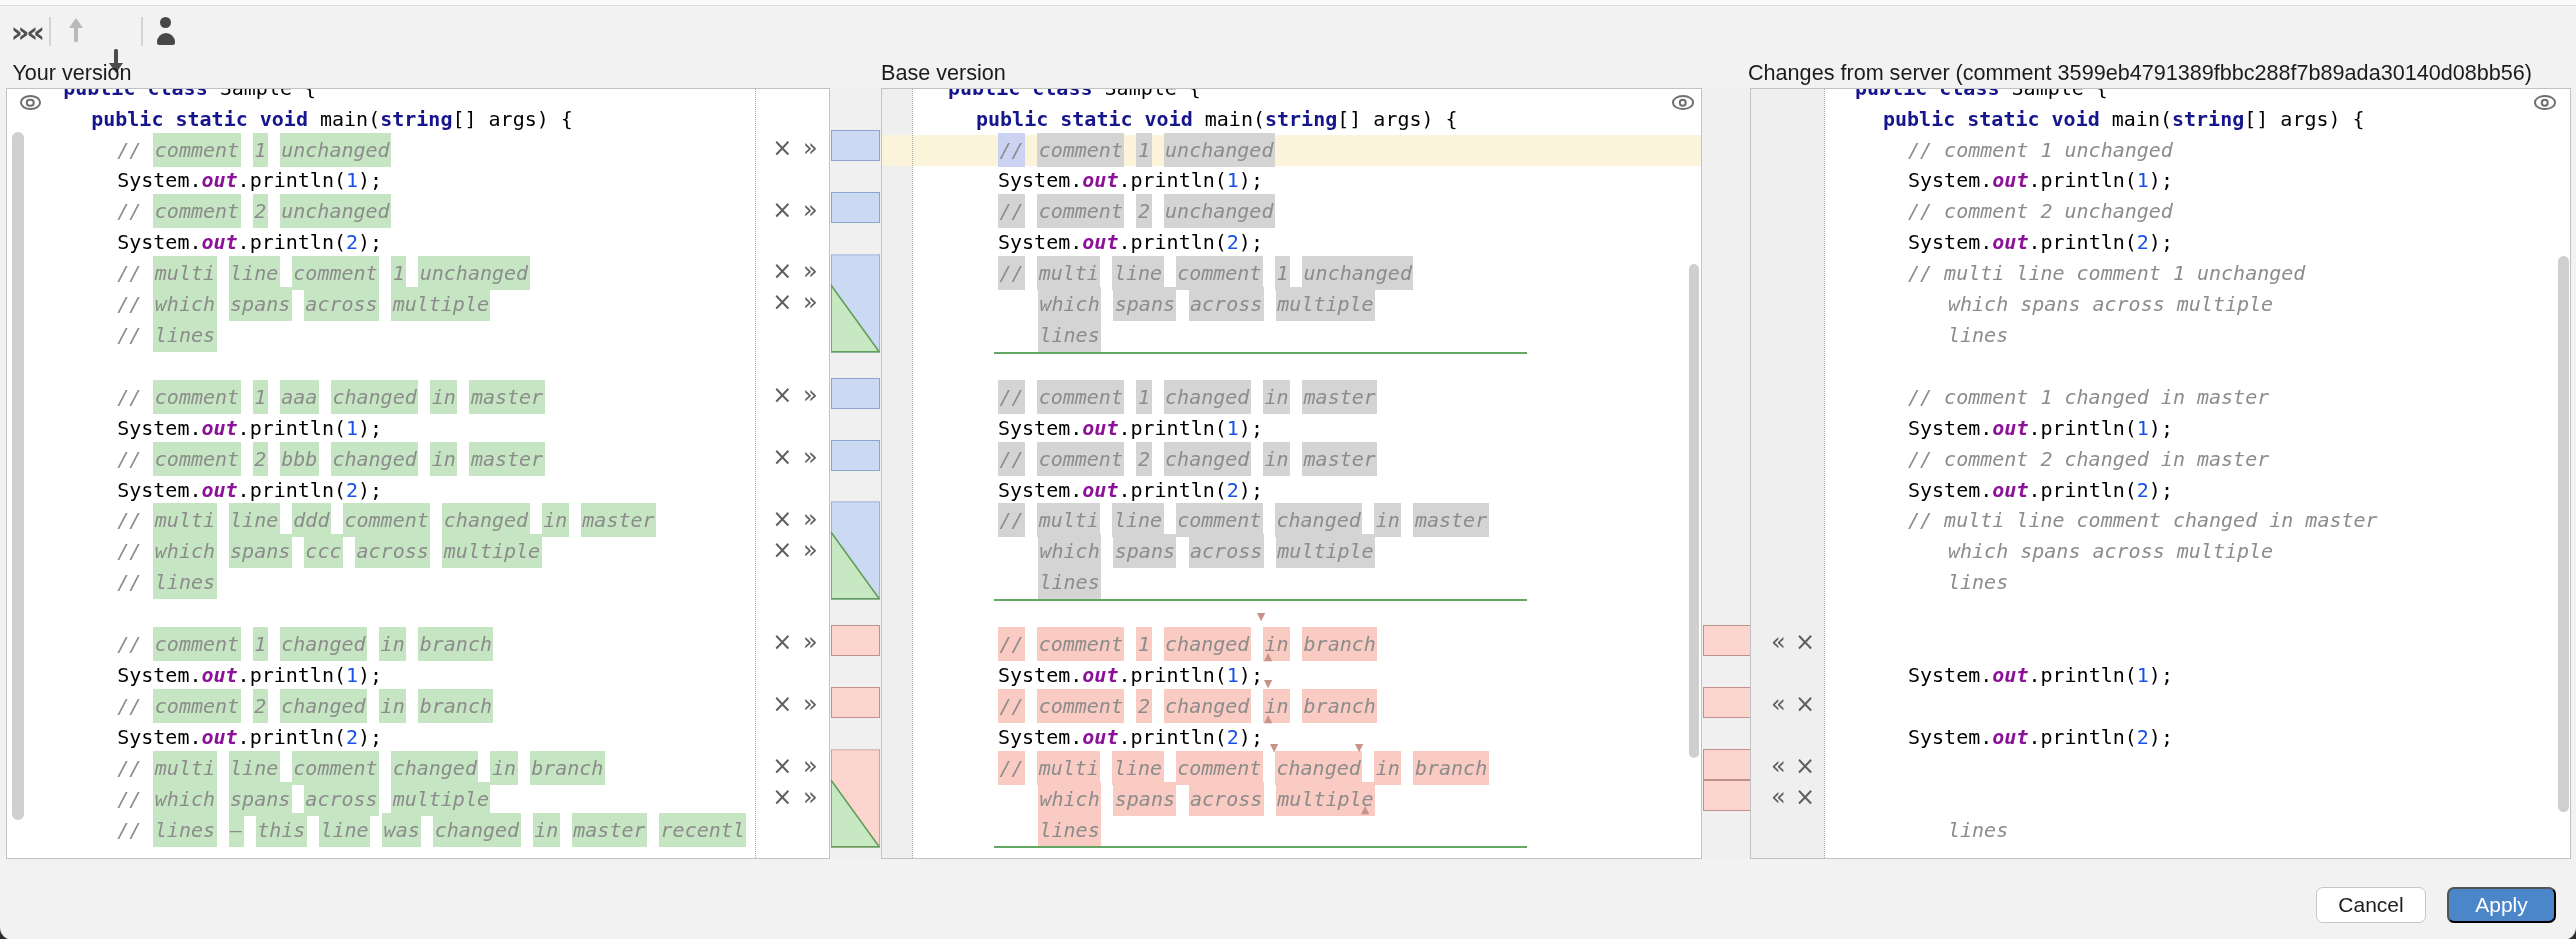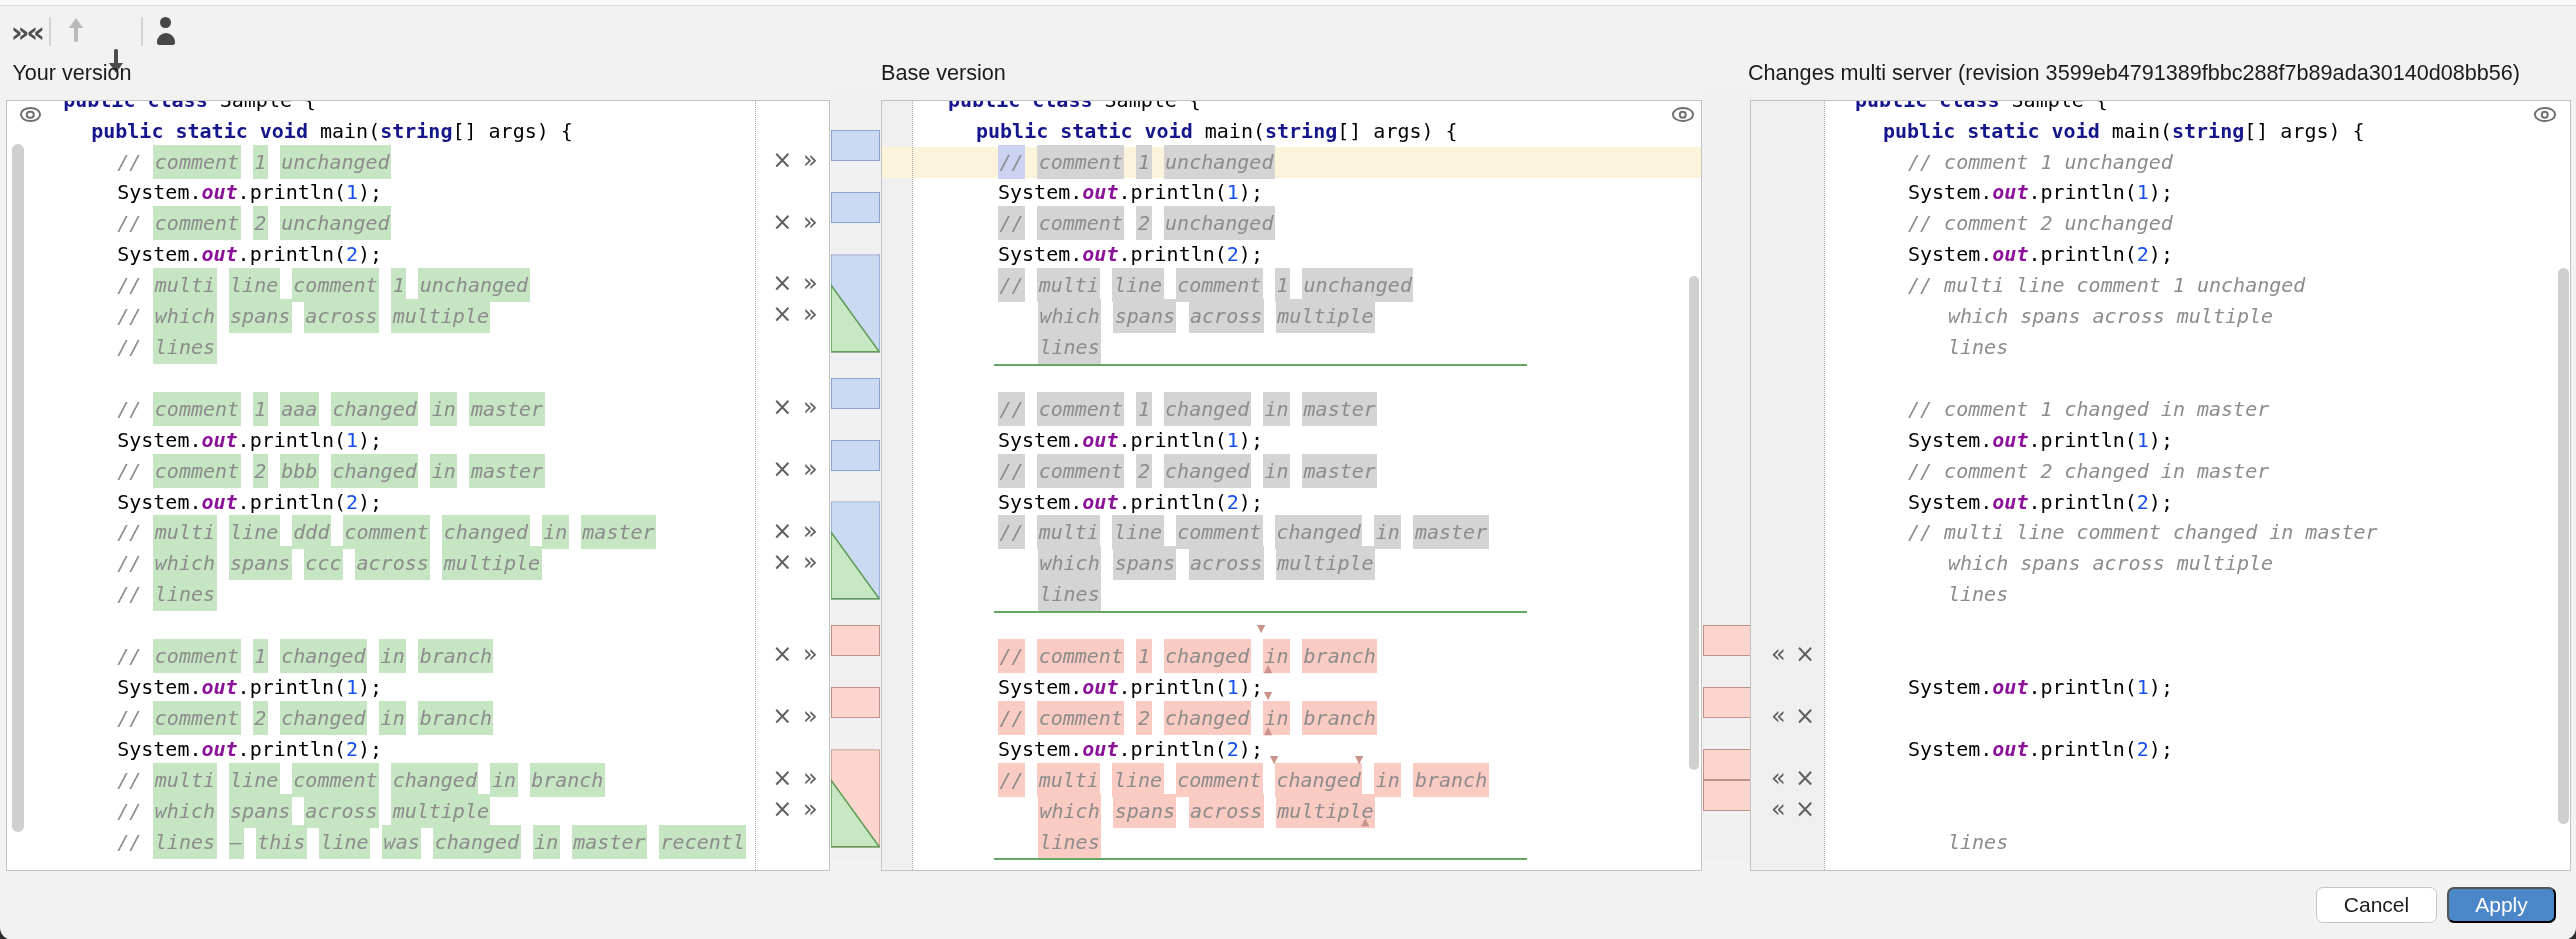--- a/index.html
+++ b/index.html
@@ -19,21 +19,21 @@
   .tb-arrow.up .head{top:1.5px;border-bottom:10px solid currentColor;}
   .tb-arrow.down .head{top:17px;border-top:10px solid currentColor;}
   #tb-prev{left:65px;color:#b9b9b9;} #tb-next{left:105px;color:#4d4d4d;}
   #tb-user{left:155px;width:21.6px;height:31px;position:absolute;top:3.9px;}
   #tb-user .head{position:absolute;top:0.8px;left:5.4px;width:10.8px;height:10.8px;background:#474747;border-radius:50%;}
   #tb-user .bust{position:absolute;bottom:2.3px;left:1.5px;width:18.5px;height:11.6px;background:#474747;border-radius:9.3px 9.3px 2.3px 2.3px;}
 
   .pane-label{position:absolute;top:60px;font-size:21.6px;color:#1b1b1b;white-space:nowrap;}
 
   
-  .panel{position:absolute;top:88px;height:771px;background:#ffffff;border:0.8px solid #c2c2c2;box-sizing:border-box;overflow:hidden;margin-top:12px;}
+  .panel{position:absolute;top:88px;height:771px;background:#ffffff;border:0.8px solid #c2c2c2;box-sizing:border-box;overflow:hidden;}
   .strip{position:absolute;top:88px;height:771px;width:49px;background:#f0f0f0;overflow:hidden;}
   .gutter-bg{position:absolute;top:0;height:771px;background:#efefef;}
   .vdots{position:absolute;top:0;height:771px;width:0;border-left:1.5px dotted #a9a9a9;}
 
   .code-line{position:absolute;height:31px;line-height:31px;white-space:pre;
              font-family:"DejaVu Sans Mono","Liberation Mono",monospace;font-size:20px;color:#000;}
   .s-k{color:#16168c;font-weight:bold;}
   .s-p{color:#000000;}
   .s-f{color:#8a1198;font-weight:bold;font-style:italic;}
   .s-n{color:#1750eb;}
@@ -53,21 +53,21 @@
   .change-btns span{display:block;font-size:24px;line-height:28px;cursor:pointer;}
   .scroll-thumb{position:absolute;background:#c7c7c7;border-radius:6.2px;opacity:.85;}
   .eye{position:absolute;width:21.6px;height:14.7px;border:2.3px solid #6f6f6f;border-radius:50%;box-sizing:border-box;}
   .eye::after{content:"";position:absolute;left:50%;top:50%;transform:translate(-50%,-50%);
               width:8.5px;height:8.5px;border:2.3px solid #6f6f6f;border-radius:50%;box-sizing:border-box;}
   .tri{position:absolute;font-family:"DejaVu Sans",sans-serif;font-size:10.8px;color:#c9938a;line-height:10.8px;}
 
   
   .btn{position:absolute;top:887px;height:36px;border-radius:7px;display:flex;align-items:center;justify-content:center;
        font-size:21px;box-sizing:border-box;cursor:pointer;}
-  #btn-cancel{left:2316px;width:121px;background:#ffffff;border:0.8px solid #c6c6c6;color:#1d1d1d;}
+  #btn-cancel{left:2316px;width:110px;background:#ffffff;border:0.8px solid #c6c6c6;color:#1d1d1d;}
   #btn-apply{left:2447px;width:109px;background:#4a86c8;color:#ffffff;}
 </style>
 </head>
 <body>
 
 <div id="page">
   <div id="topstrip"></div>
 
   <div id="toolbar">
     <div id="tb-applyall" class="tb-btn">»«</div>
@@ -82,21 +82,21 @@
     </div>
     <div class="tb-sep" style="left:141px"></div>
     <div id="tb-user">
       <span class="head"></span>
         <span class="bust"></span>
     </div>
   </div>
 
   <div class="pane-label" style="left:12.4px">Your version</div>
   <div class="pane-label" style="left:881px">Base version</div>
-  <div class="pane-label" style="left:1748px">Changes multi server (revision 3599eb4791389fbbc288f7b89ada30140d08bb56)</div>
+  <div class="pane-label" style="left:1748px">Changes from server (comment 3599eb4791389fbbc288f7b89ada30140d08bb56)</div>
 
   <section id="pane-left" class="panel" style="left:6.2px;width:824px">
       <div class="vdots" style="left: 748px;"></div>
       <div style="position: absolute; left: 0px; top: 0px; height: 771px; overflow: hidden; width: 748px;">
         <div class="code-line" style="left: 56px; top: -16px;"><span class="s-k">public class </span><span class="s-p">Sample {</span></div>
         <div class="code-line" style="left: 84px; top: 14.7px;"><span class="s-k">public static void </span><span class="s-p">main(</span><span class="s-k">string</span><span class="s-p">[] args) {</span></div>
         <div class="code-line" style="left: 110px; top: 46px;"><span class="s-c">// </span><span class="s-c chip-g">comment</span><span class="s-c"> </span><span class="s-c chip-g">1</span><span class="s-c"> </span><span class="s-c chip-g">unchanged</span></div>
         <div class="code-line" style="left: 110px; top: 76px;"><span class="s-p">System.</span><span class="s-f">out</span><span class="s-p">.println(</span><span class="s-n">1</span><span class="s-p">);</span></div>
         <div class="code-line" style="left: 110px; top: 107px;"><span class="s-c">// </span><span class="s-c chip-g">comment</span><span class="s-c"> </span><span class="s-c chip-g">2</span><span class="s-c"> </span><span class="s-c chip-g">unchanged</span></div>
         <div class="code-line" style="left: 110px; top: 138px;"><span class="s-p">System.</span><span class="s-f">out</span><span class="s-p">.println(</span><span class="s-n">2</span><span class="s-p">);</span></div>

